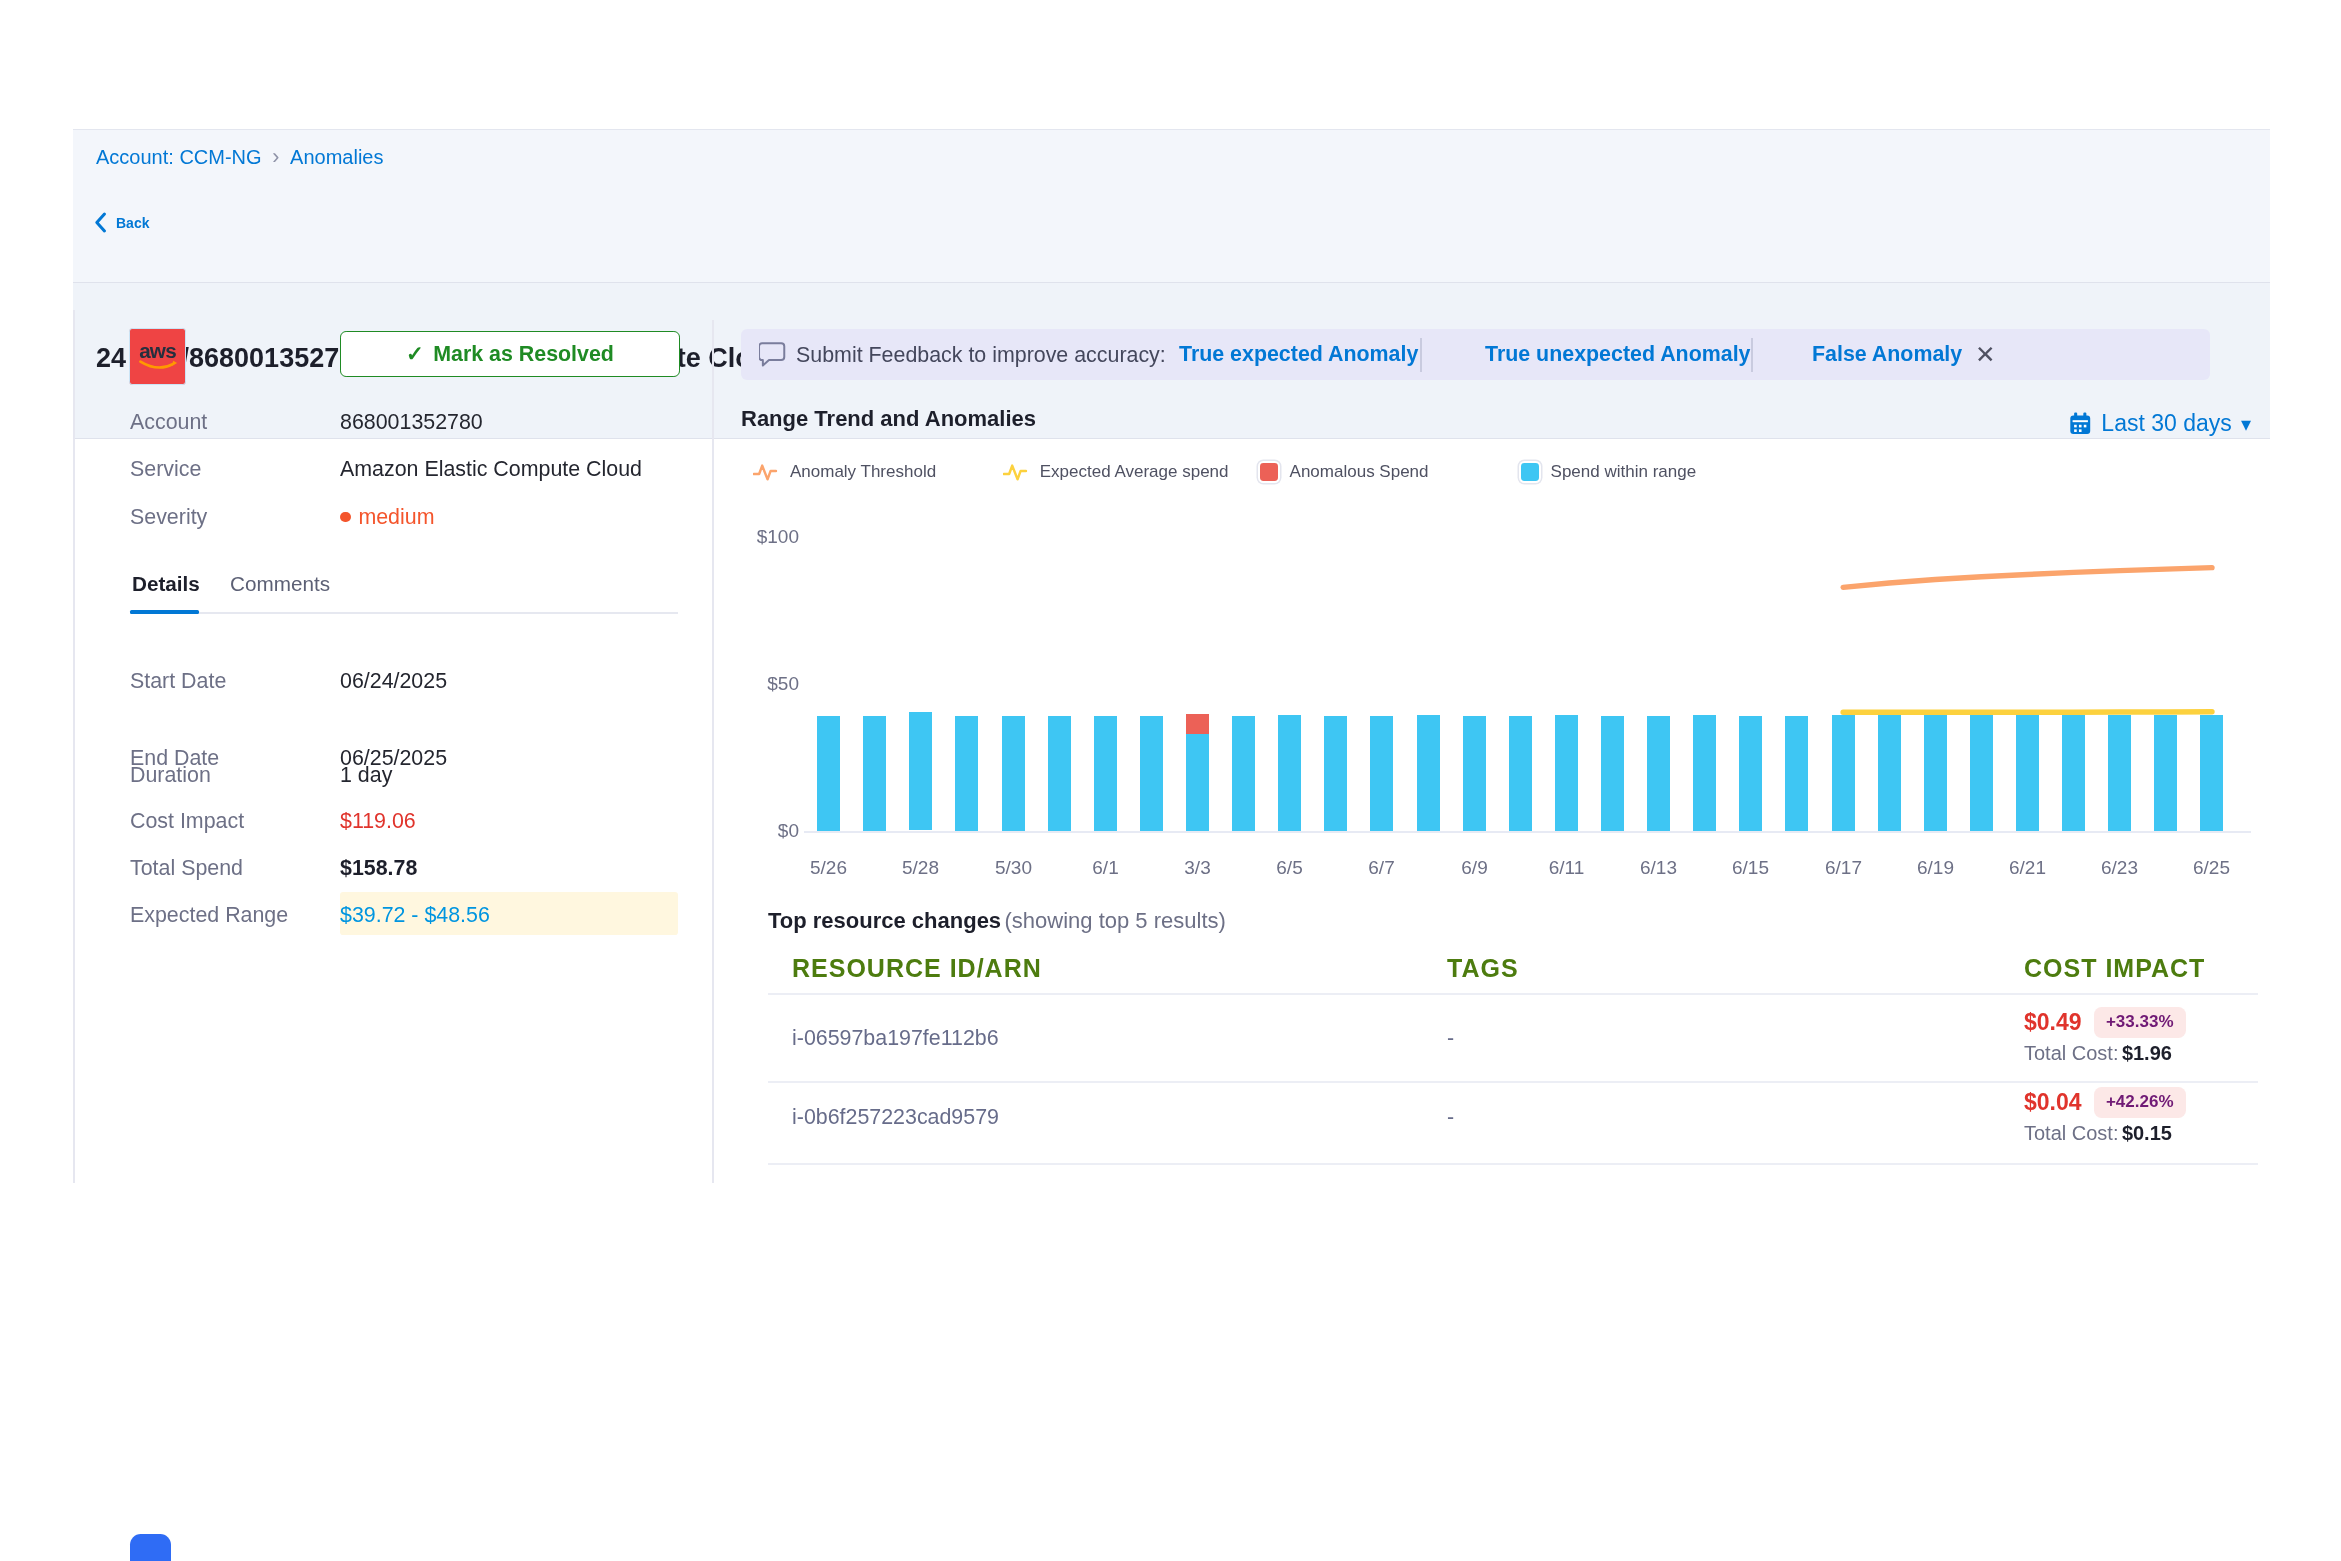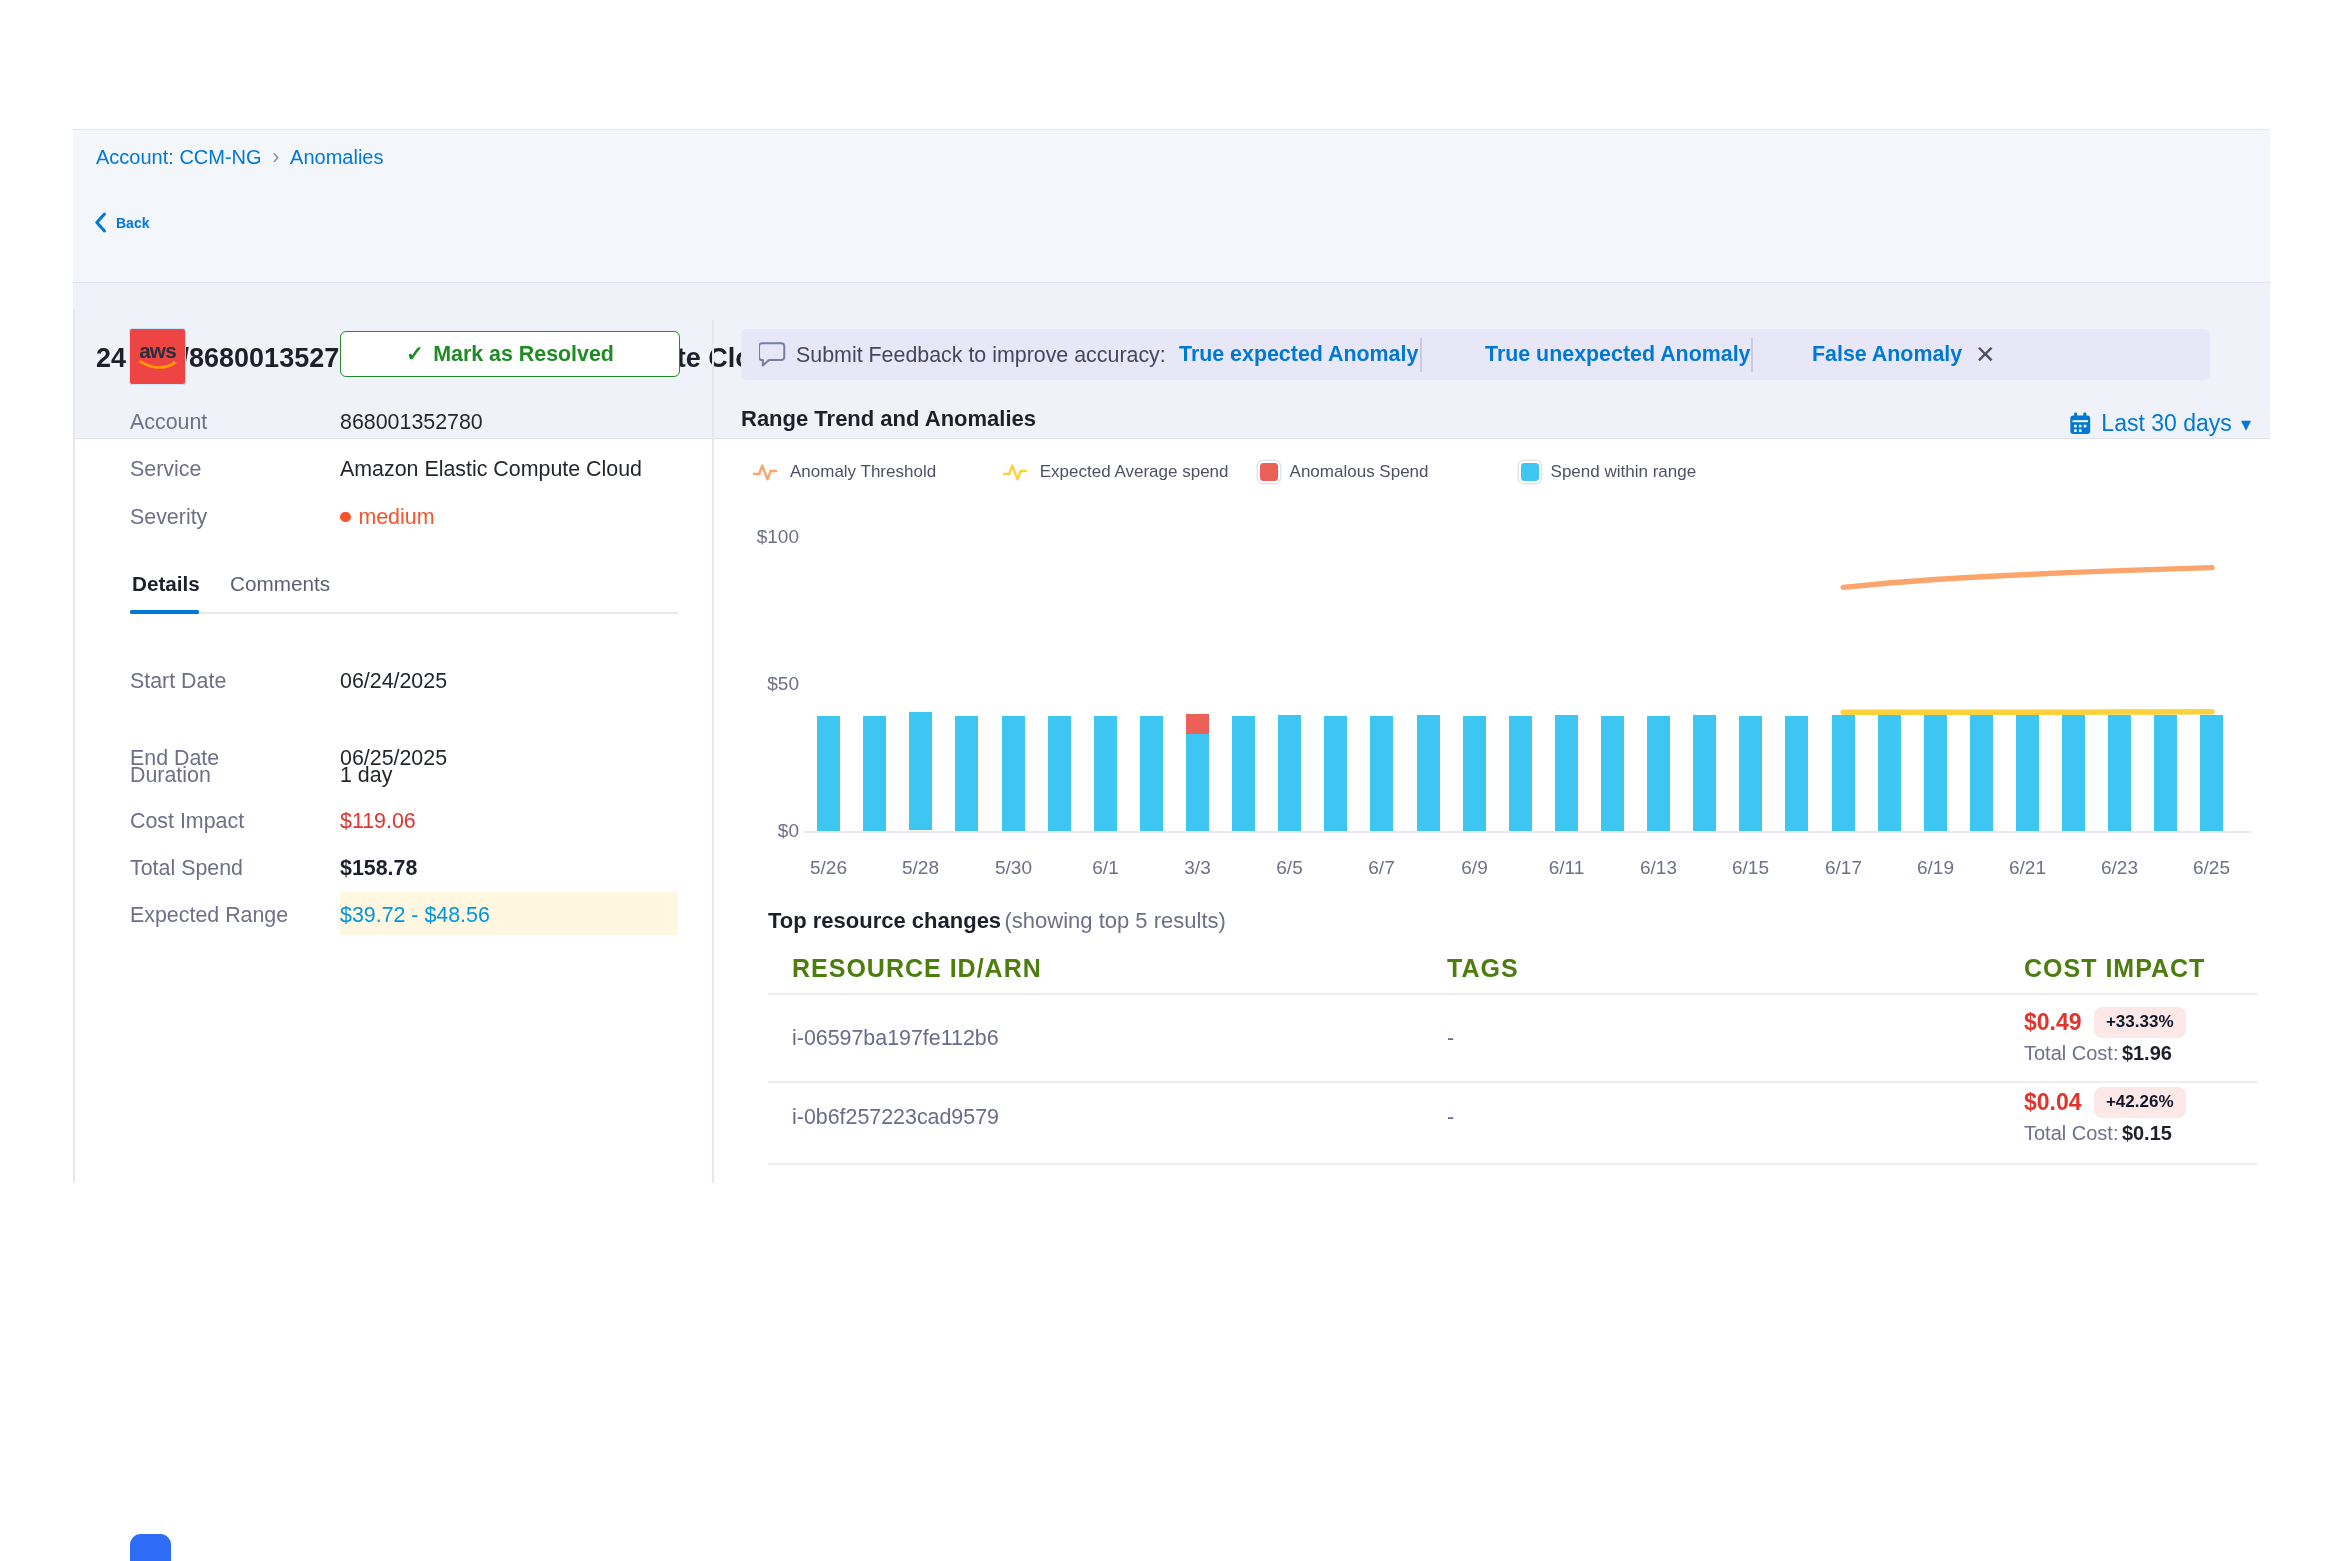--- a/index.html
+++ b/index.html
@@ -54,21 +54,21 @@
   .axis-line{position:absolute;left:65px;top:311px;width:1447px;height:1.5px;background:#e7eaf4;}
   .bar{position:absolute;background:#3ec6f3;}
   .bar.anom{background:#ec6157;}
   
   .sec-head-b{font-size:22px;font-weight:bold;color:#1d1f2b;}
   .sec-head-n{font-size:22px;color:#6d7086;}
   .th{font-size:25px;font-weight:bold;color:#4d7c0f;letter-spacing:0.04em;}
   .tdiv{position:absolute;height:1.5px;background:#eceef5;left:768px;width:1490px;}
   .rid{font-size:21.4px;color:#676c8a;}
   .impact-amt{font-size:23px;font-weight:bold;color:#e0342c;}
-  .impact-badge{font-size:17px;font-weight:bold;color:#0f172a;background:#fce8e7;border-radius:7.7px;padding:5.4px 12.2px;margin-left:12.2px;}
+  .impact-badge{font-size:17px;font-weight:bold;color:#701a75;background:#fce8e7;border-radius:7.7px;padding:5.4px 12.2px;margin-left:12.2px;}
   .total-lbl{font-size:20px;color:#6d7086;}
   .total-val{font-size:20px;font-weight:bold;color:#1d1f2b;}
   .chat-bubble{left:130px;top:1534px;width:41px;height:41px;border-radius:10.7px;background:#2f6cf5;cursor:pointer;}
 </style>
 </head>
 <body>
 
 <div class="abs band1"></div>
 <div class="abs band2"></div>
 

